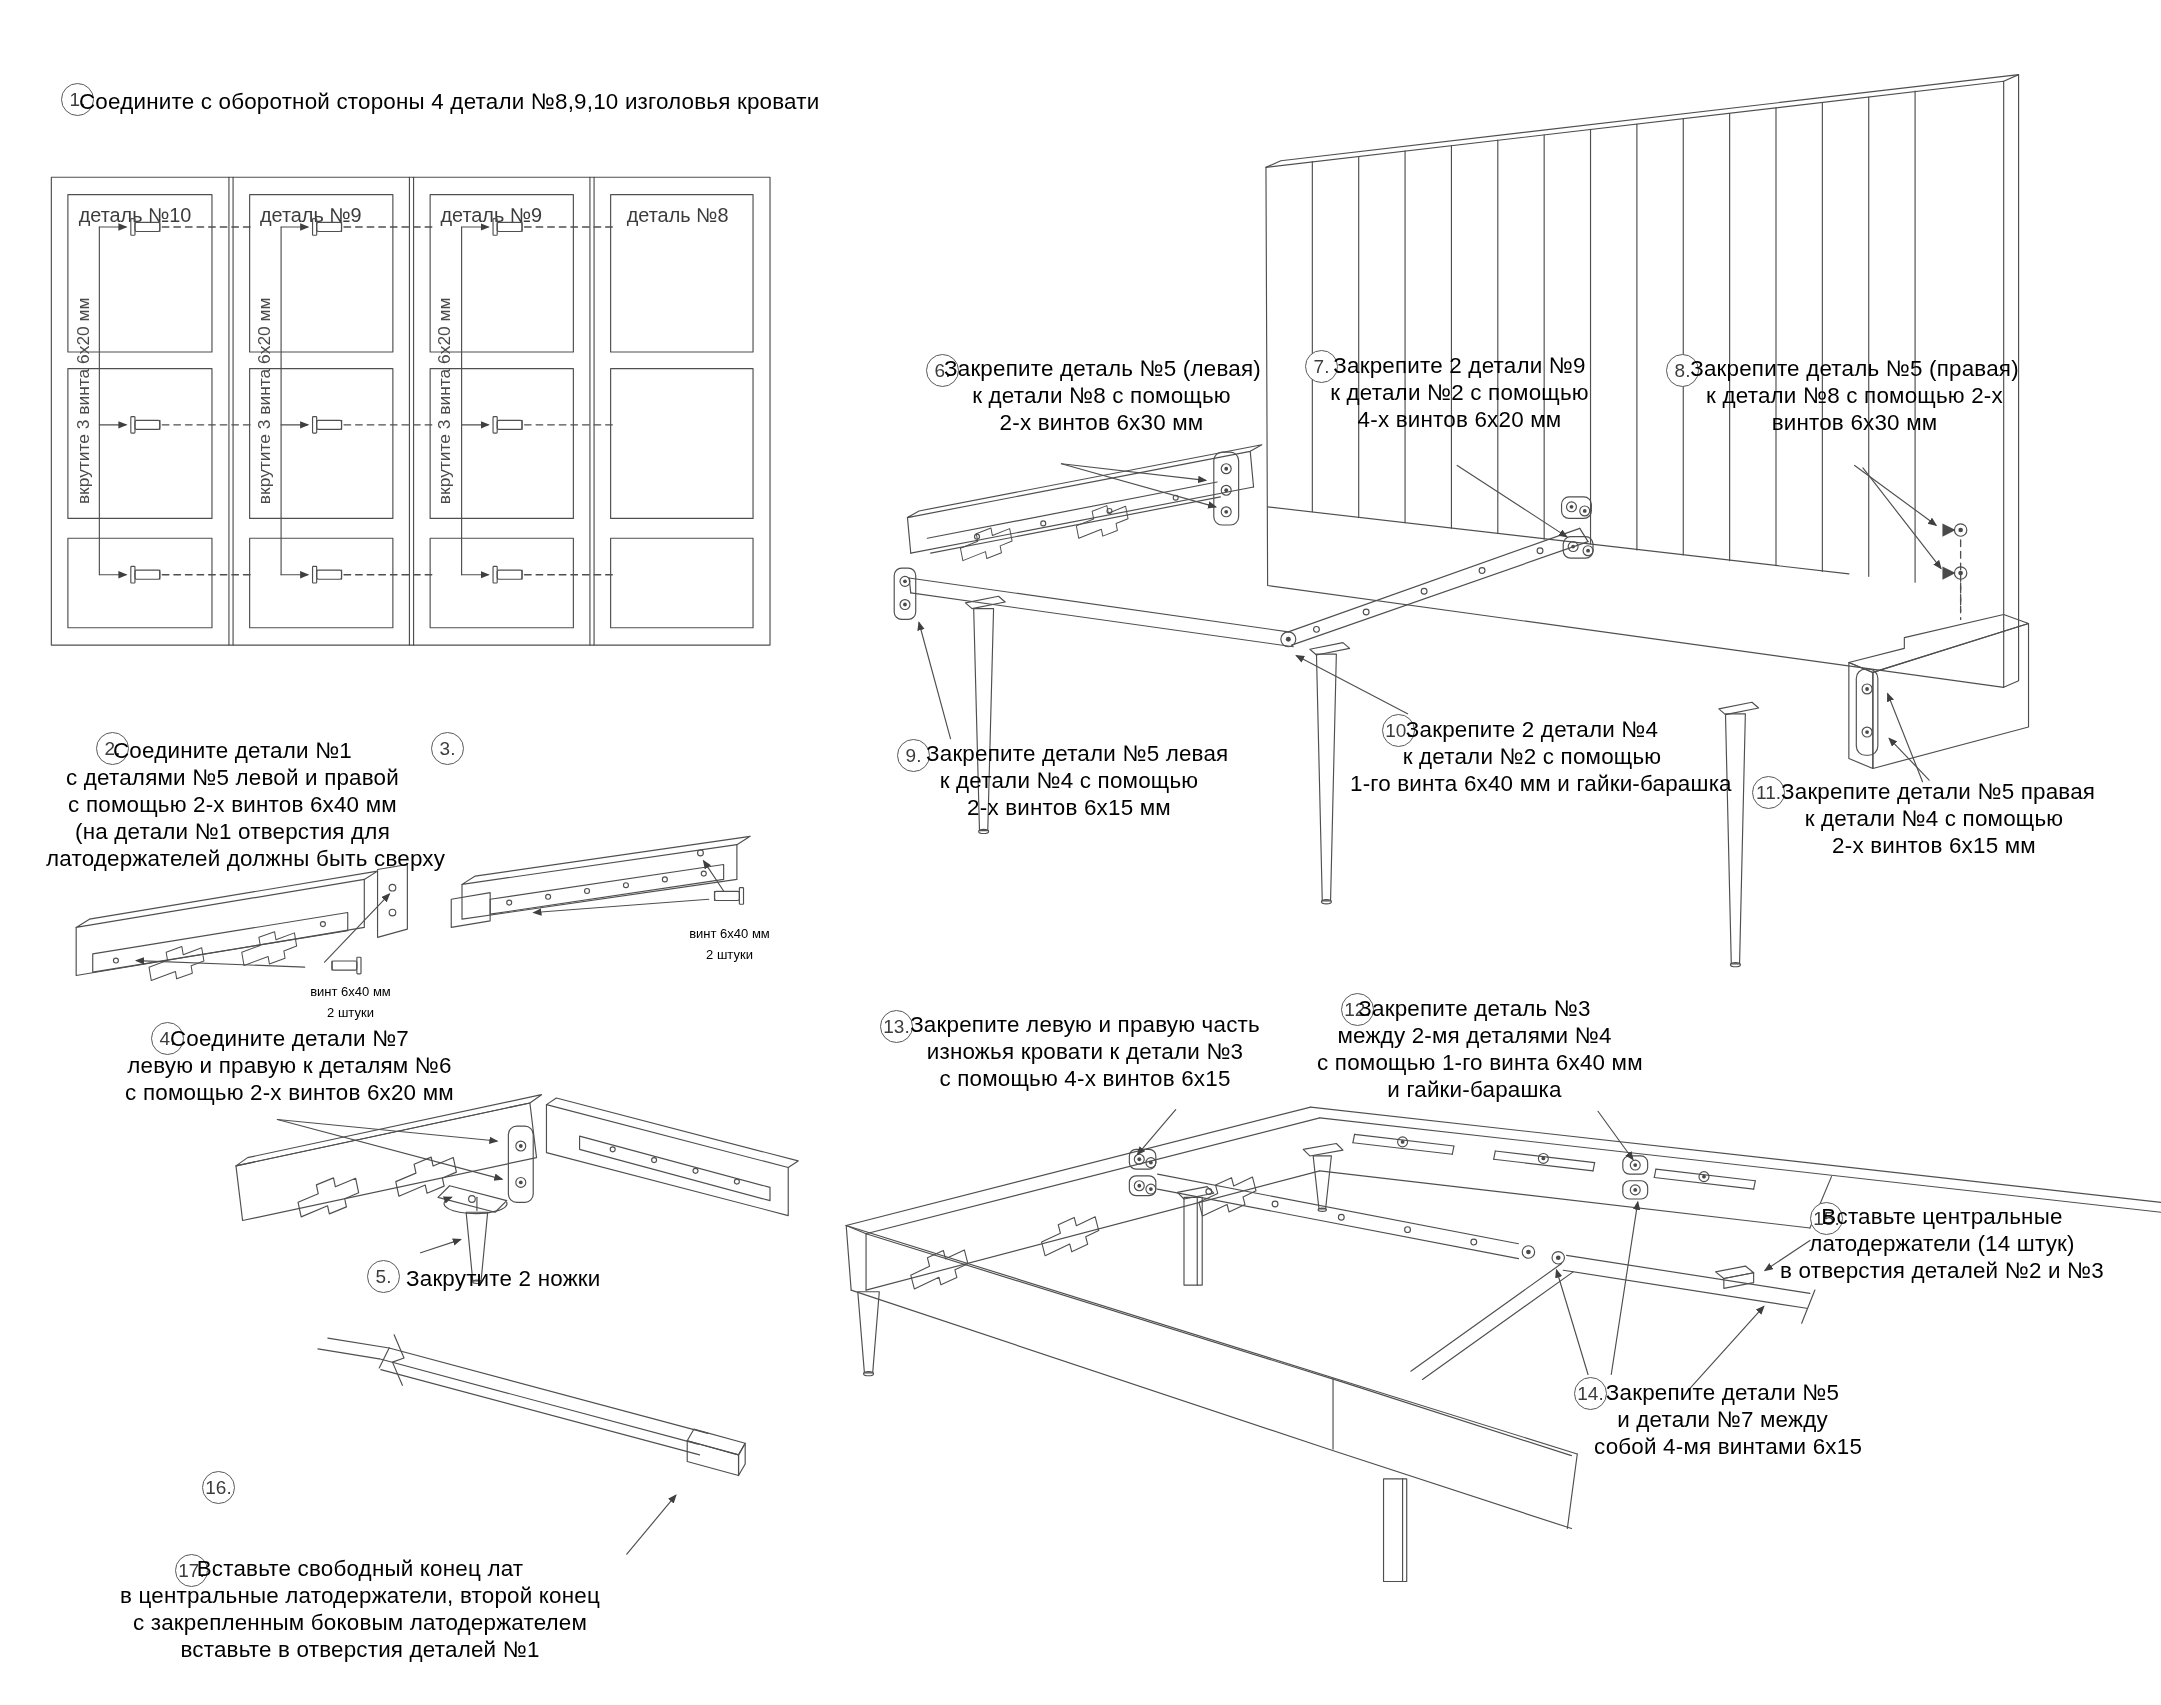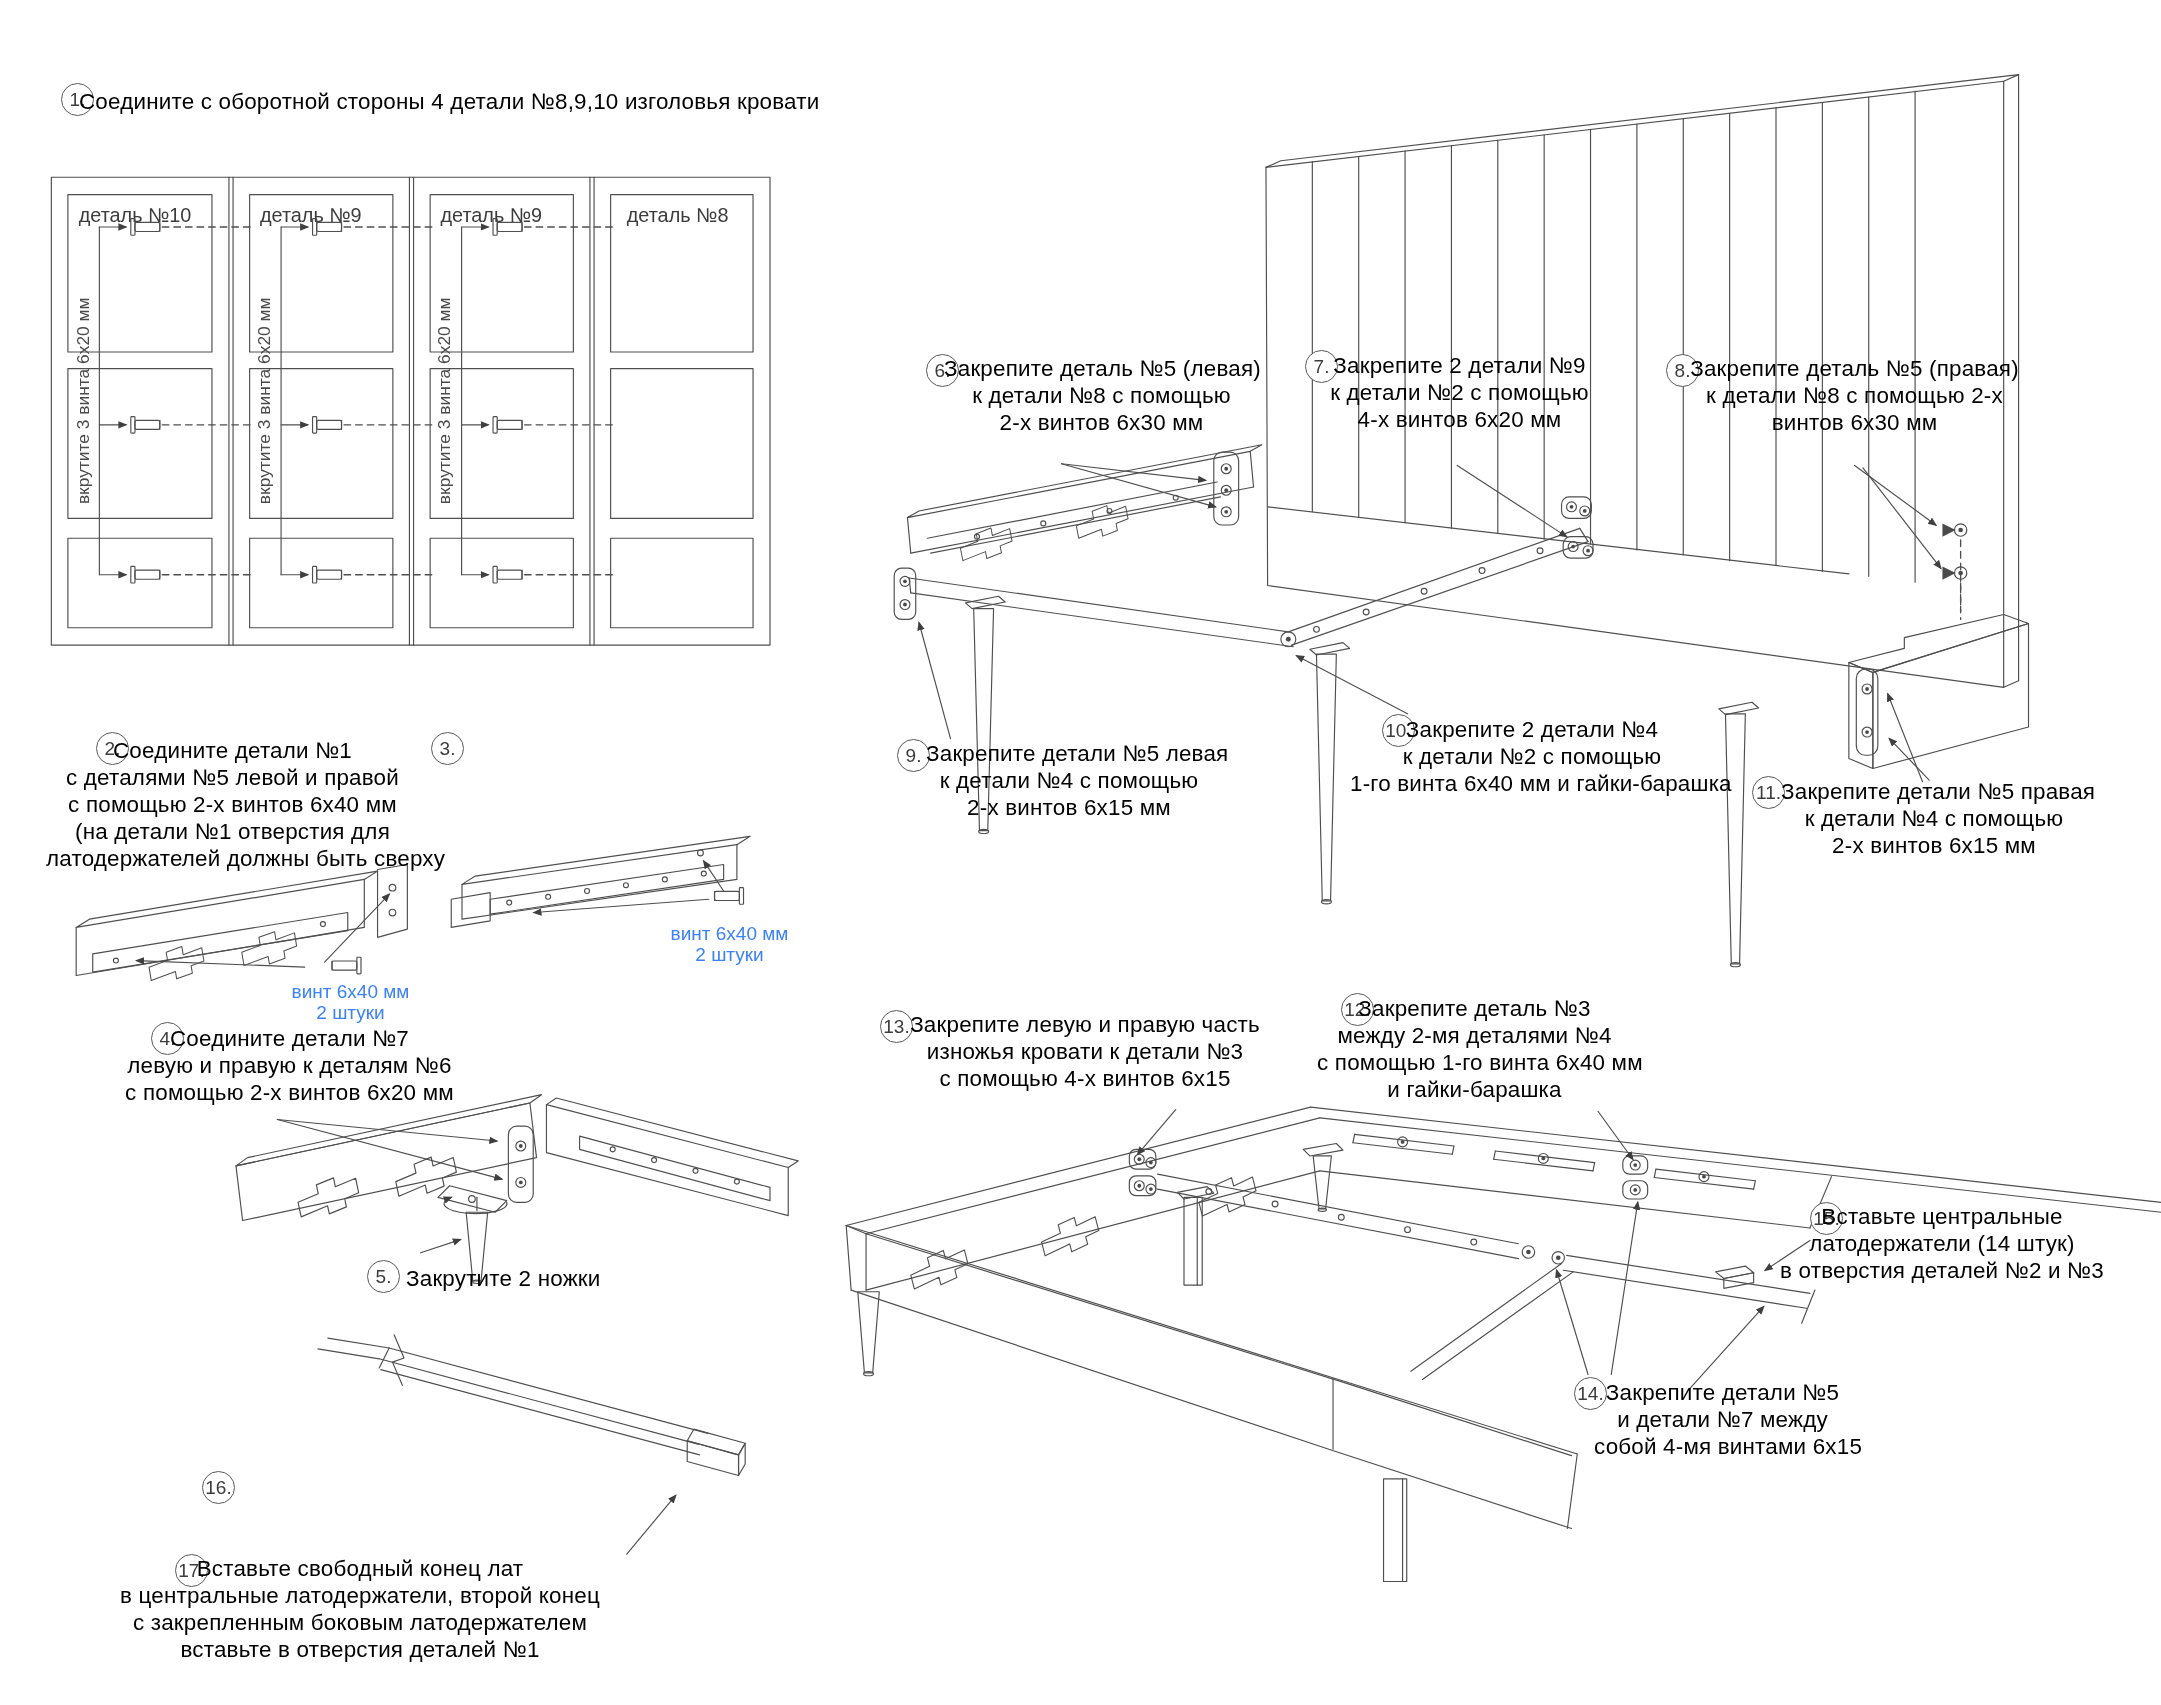--- a/index.html
+++ b/index.html
@@ -2,21 +2,21 @@
 <html style="font-size:13.3px"><head>
 <meta charset="utf-8">
 <style>
   html,body{margin:0;padding:0;background:#fff;}
   #canvas{position:relative;width:2161px;height:1705px;background:#fff;overflow:hidden;
           font-family:"Liberation Sans",sans-serif;color:#3c3c3c;}
   .step{position:absolute;text-align:center;font-size:22.4px;line-height:27px;letter-spacing:0.2px;color:#000000;}
   .step div{white-space:nowrap;}
   .circ{position:absolute;box-sizing:border-box;width:33px;height:33px;border:1.7px solid #5a5a5a;border-radius:50%;
         display:flex;align-items:center;justify-content:center;font-size:19px;color:#3c3c3c;background:#fff;z-index:3;}
-  .slab{position:absolute;text-align:center;font-size:19px;line-height:21.5px;color:#3b82f6;}
+  .slab{position:absolute;text-align:center;font-size:13px;line-height:21.5px;color:#000000;}
   svg.art{position:absolute;left:0;top:0;z-index:1;}
   .step,.circ,.slab{z-index:2;}
   .ln{stroke:#4f4f4f;fill:none;stroke-width:2;stroke-linejoin:round;stroke-linecap:round;}
   .thin{stroke-width:1.4;}
   .dash{stroke-dasharray:8 6;stroke-width:1.6;}
   .fillink{fill:#4a4a4a;stroke:none;}
   text.ptxt{font-family:"Liberation Sans",sans-serif;font-size:24px;fill:#3c3c3c;stroke:none;}
   text.vtxt{font-family:"Liberation Sans",sans-serif;font-size:21px;fill:#4a4a4a;stroke:none;}
 </style>
 </head>

